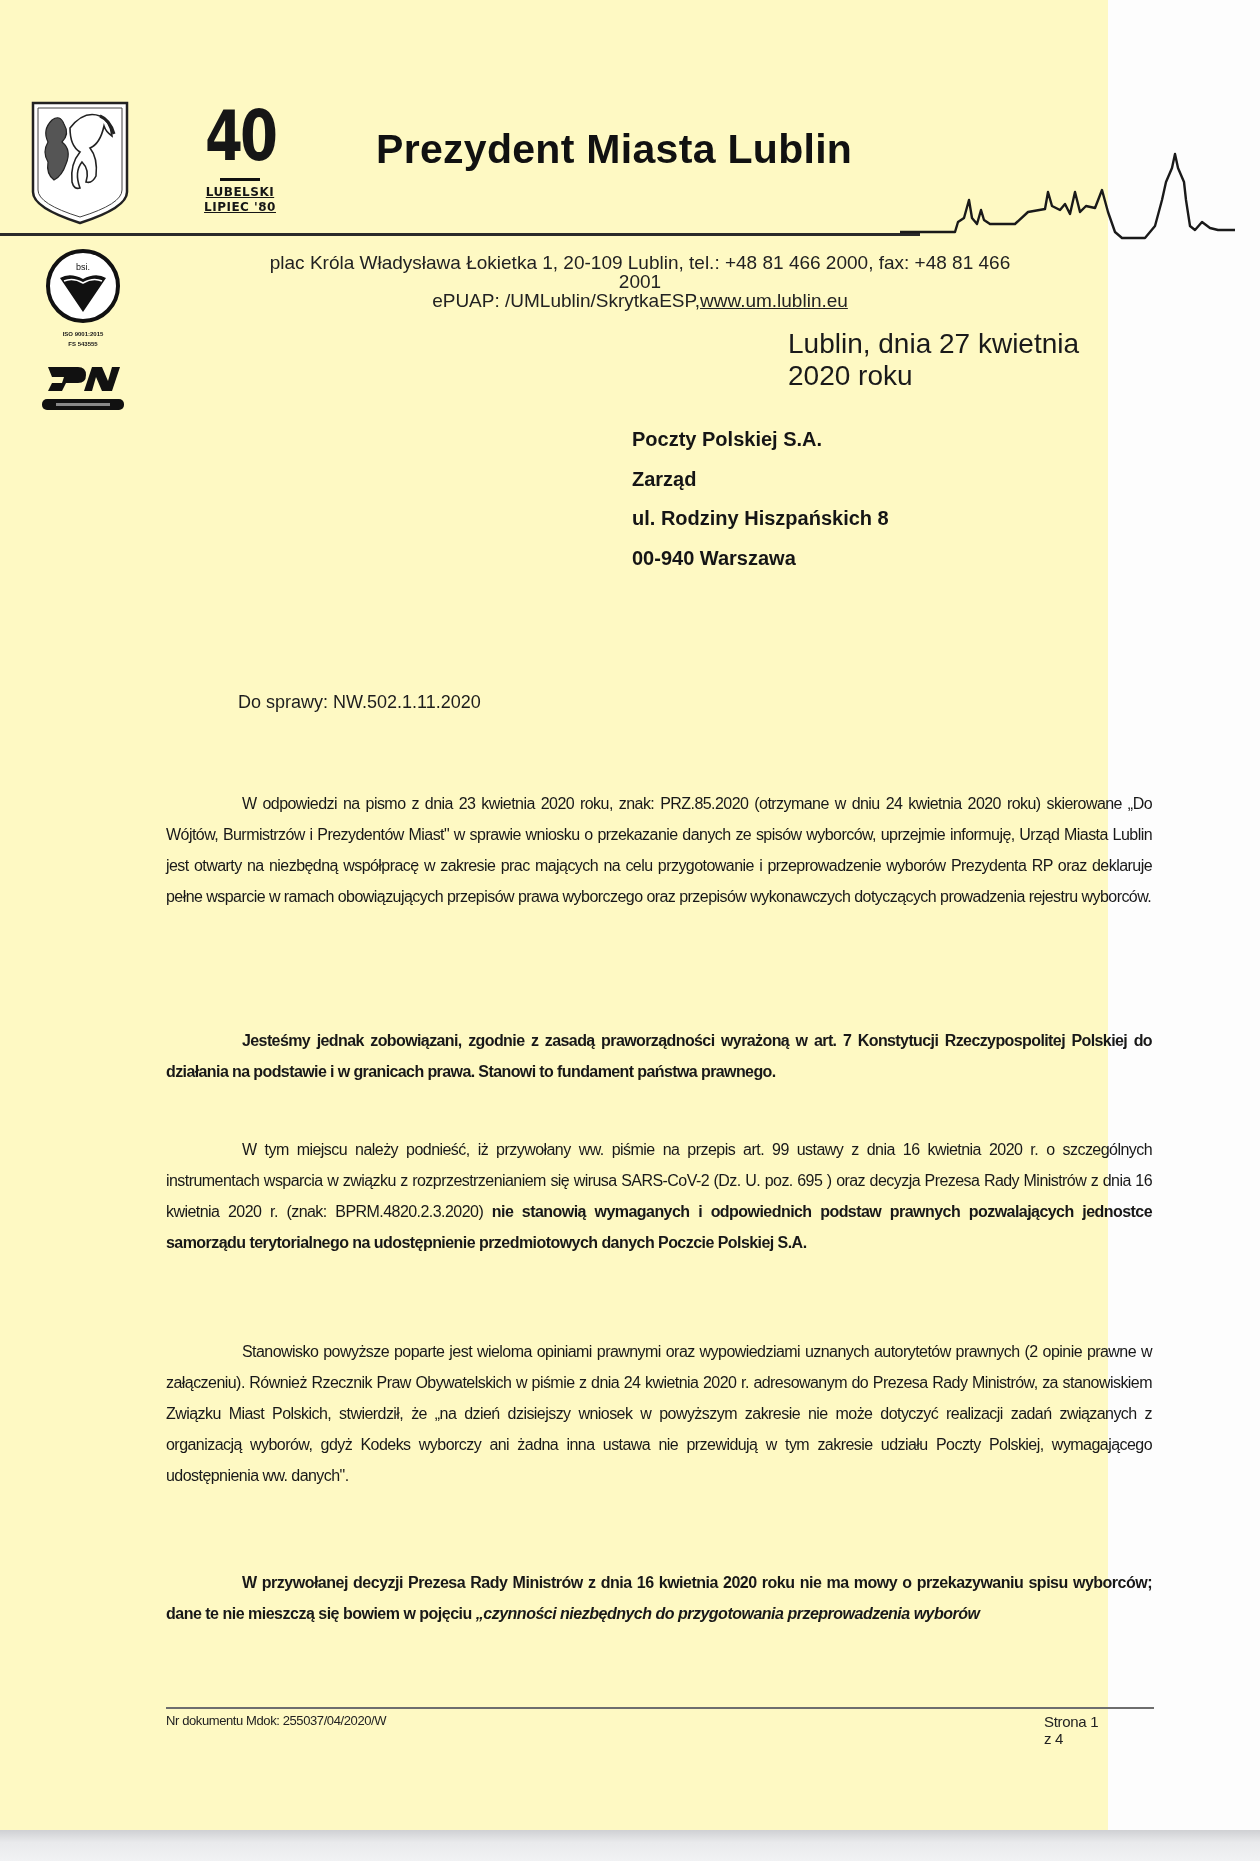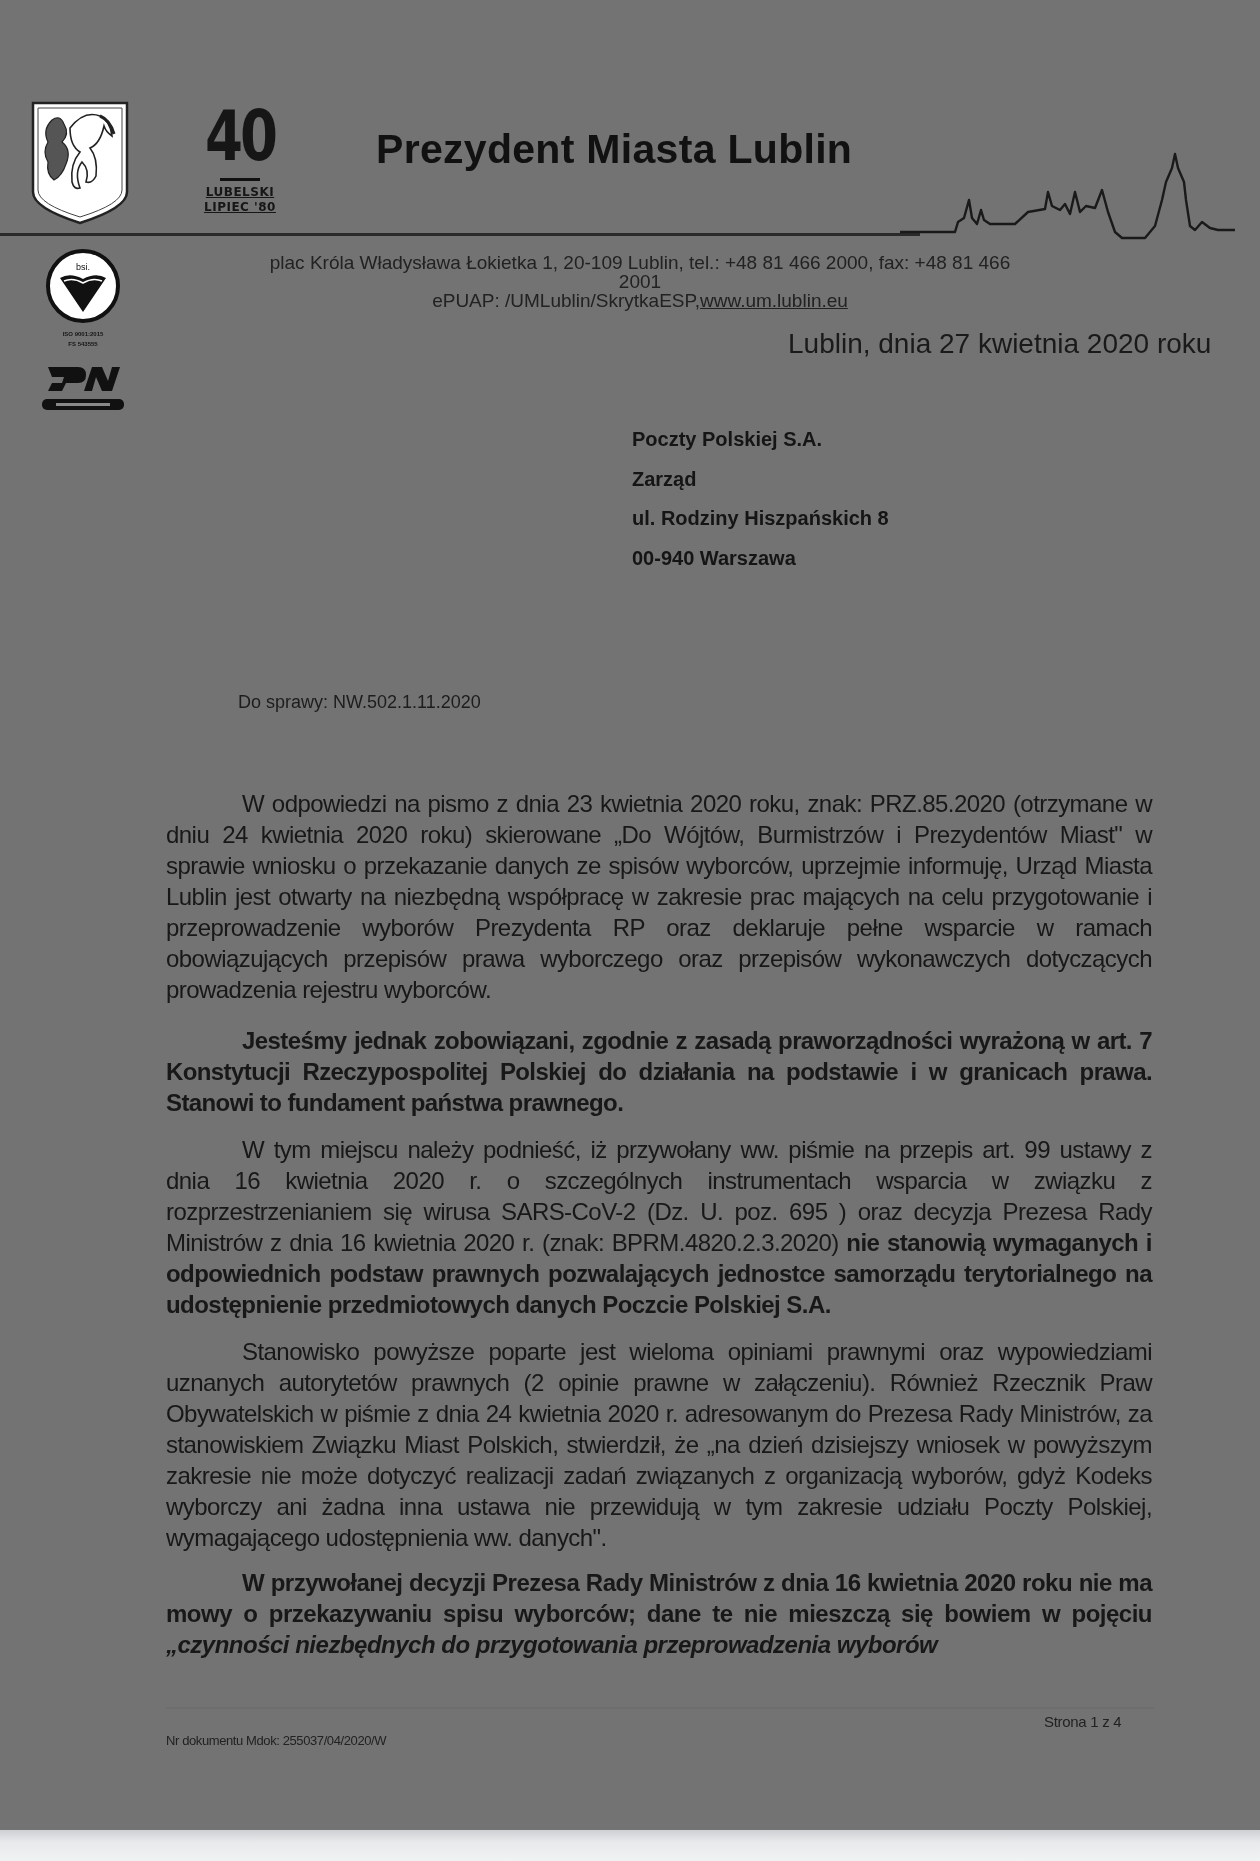--- a/index.html
+++ b/index.html
@@ -2,21 +2,21 @@
 <html><head>
   <meta charset="utf-8">
   <style>
     html, body { margin: 0; padding: 0; }
     body {
       width: 1260px; height: 1861px; position: relative; overflow: hidden;
       background: #fdfdfd;
       font-family: "Liberation Sans", sans-serif;
       color: #161616;
     }
-    .page { position: absolute; left: 0; top: 0; width: 1260px; height: 1830px; background: #737373; }
+    .page { position: absolute; left: 0; top: 0; width: 1108px; height: 1830px; background: #fef9c3; }
     .bottom-strip {
       position: absolute; left: 0; top: 1830px; width: 1260px; height: 31px;
       background: linear-gradient(#cfd0d3, #e9eaec 40%, #f1f2f4);
     }
     
     .crest { position: absolute; left: 30px; top: 100px; width: 100px; height: 126px; }
     .anniv { position: absolute; left: 190px; top: 100px; width: 100px; text-align: center; }
     .anniv-num { font-family: "DejaVu Sans", sans-serif; font-weight: bold; font-size: 70px; line-height: 72px; letter-spacing: -4px; transform: scaleX(0.78); transform-origin: center; display:block; }
     .anniv-bar { width: 40px; height: 3px; background: #111; margin: 6px auto 4px; }
     .anniv-line { font-family: "DejaVu Sans", sans-serif; font-weight: bold; font-size: 12px; line-height: 15px; letter-spacing: 0.5px; text-decoration: underline; }
@@ -35,34 +35,34 @@
     .bsi { position: absolute; left: 40px; top: 248px; width: 86px; }
     .iso-text { font-size: 6px; font-weight: bold; text-align: center; line-height: 8px; margin-top: 2px; }
     .pn { position: absolute; left: 40px; top: 363px; width: 86px; }
 
     .date { position: absolute; left: 788px; top: 328px; font-size: 28px; color: #1a1a1a; }
     .addressee { position: absolute; left: 632px; top: 420px; font-size: 20px; font-weight: bold; line-height: 39.5px; color: #151515; }
     .case-ref { position: absolute; left: 238px; top: 692px; font-size: 18px; color: #1d1d1d; text-align: center; }
 
     .body-text {
       position: absolute; left: 166px; width: 986px;
-      font-size: 24px; line-height: 31px; text-align: justify; color: #181818;
+      font-size: 16px; line-height: 31px; text-align: justify; color: #181818;
       font-family: "Liberation Sans Narrow", "Liberation Sans", sans-serif;
     }
     .body-text p { margin: 0; text-indent: 76px; }
     .p1 { top: 788px; letter-spacing: -0.55px; }
     .p2 { top: 1025px; font-weight: bold; letter-spacing: -0.6px; }
     .p3 { top: 1134px; letter-spacing: -0.55px; }
     .p4 { top: 1336px; letter-spacing: -0.55px; }
     .p5 { top: 1567px; font-weight: bold; letter-spacing: -0.5px; }
     .b { font-weight: bold; }
     .i { font-style: italic; }
 
     .footer-rule { position: absolute; left: 166px; top: 1707px; width: 988px; height: 2px; background: #6e6e6e; }
-    .footer-left { position: absolute; left: 166px; top: 1713px; font-size: 13px; color: #222; letter-spacing: -0.4px; margin-top: 20px; }
+    .footer-left { position: absolute; left: 166px; top: 1713px; font-size: 13px; color: #222; letter-spacing: -0.4px; }
     .footer-right { position: absolute; left: 1044px; top: 1713px; font-size: 15px; color: #222; letter-spacing: -0.3px; }
   </style>
 </head>
 <body>
 
 <div class="page">
 
   <svg class="crest" viewBox="0 0 100 126">
     <path d="M3 3 H97 V92 Q97 108 50 123 Q3 108 3 92 Z" fill="#fff" stroke="#222" stroke-width="2.5"></path>
     <path d="M8 8 H92 V90 Q92 104 50 117 Q8 104 8 90 Z" fill="none" stroke="#444" stroke-width="1"></path>

